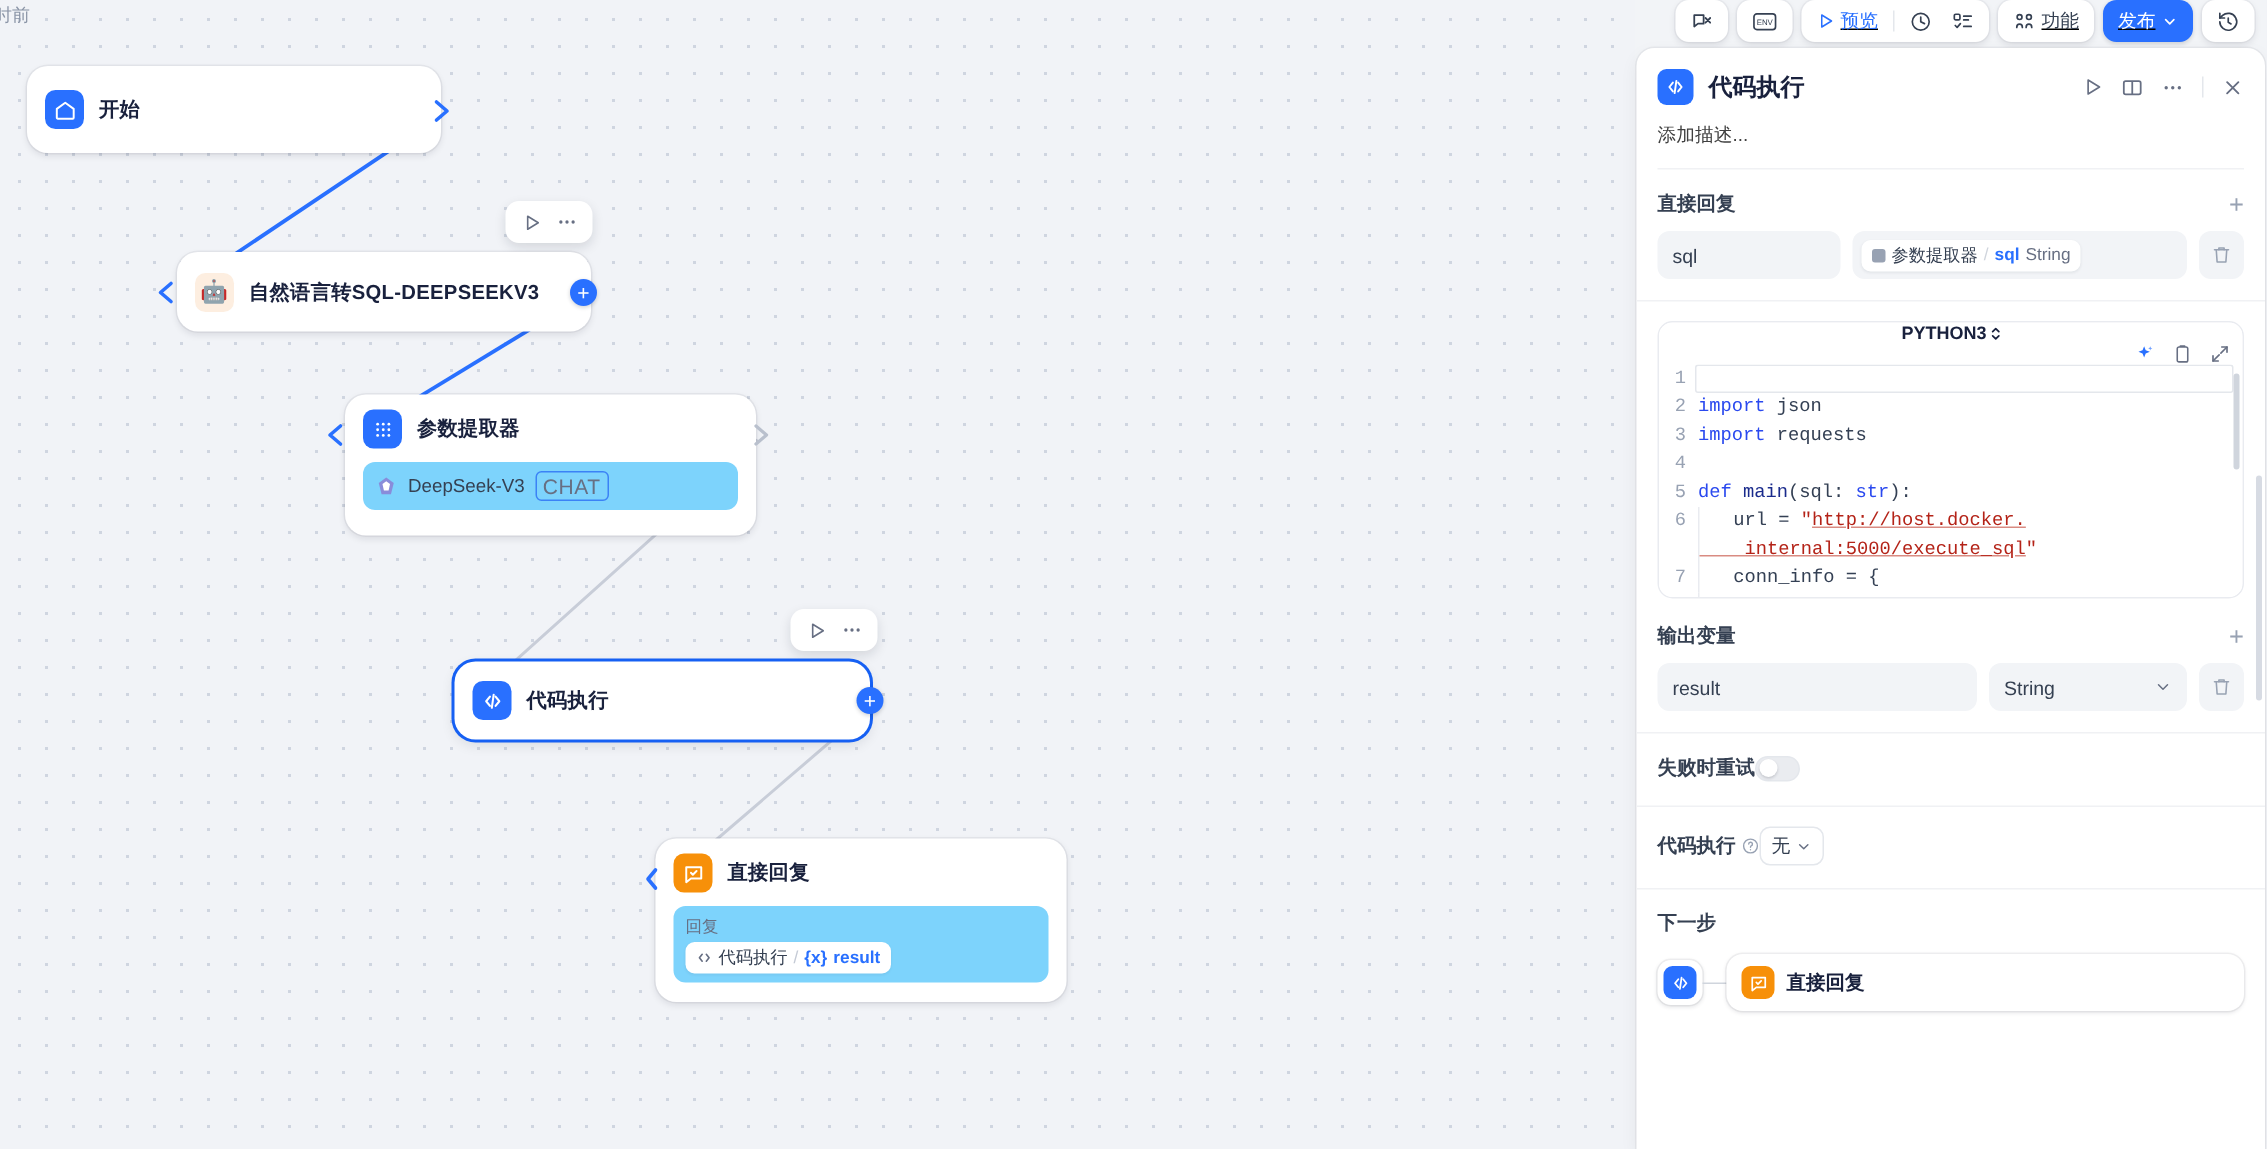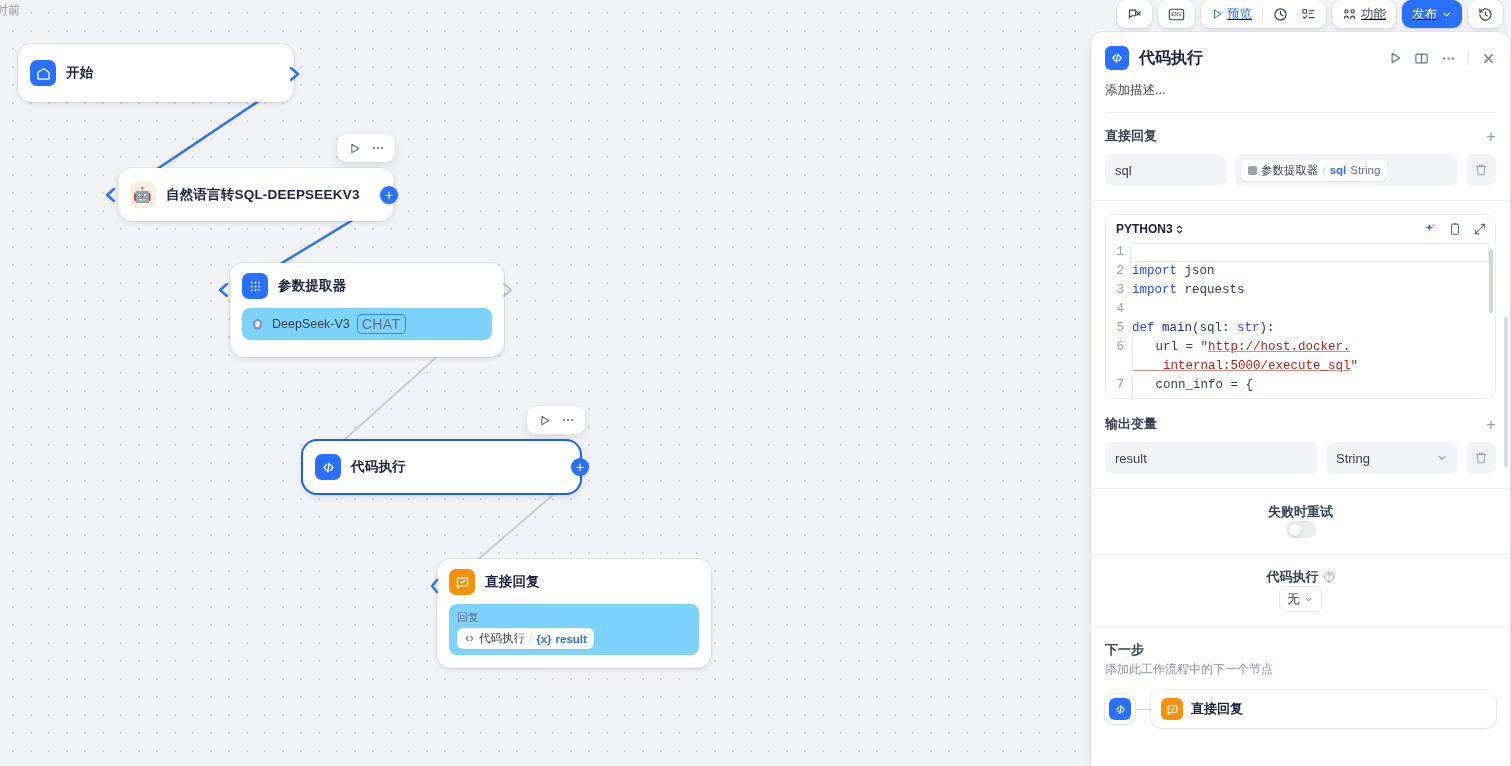--- a/index.html
+++ b/index.html
@@ -185,21 +185,21 @@
   
   .code-wrap {
     margin: 13px 14px 0 14px;
     border: 1px solid #e9ebf0;
     border-radius: 10px;
     overflow: hidden;
     background: #fff;
   }
   .code-head {
     height: 28px; display: flex; align-items: center;
-    padding: 0 8px 0 10px; background: #fff;
+    padding: 0 8px 0 10px; background: #fff; flex-direction: column;
   }
   .code-lang {
     font-size: 12px; font-weight: bold; color: #19213d;
     display: flex; align-items: center; gap: 2px; cursor: pointer;
   }
   .code-head-icons { margin-left: auto; display: flex; align-items: center; gap: 11px; }
   .code-body {
     position: relative;
     height: 155px; overflow: hidden;
     font-family: "Liberation Mono", "DejaVu Sans Mono", monospace;
@@ -221,21 +221,21 @@
   .kw { color: #2a49ef; }
   .fn { color: #1a2b8c; }
   .str { color: #b42318; }
   .str-u { color: #b42318; text-decoration: underline; text-decoration-color: #d98b82; }
   .code-scroll {
     position: absolute; right: 2px; top: 6px;
     width: 4px; height: 64px; border-radius: 2px; background: #d0d5dd;
   }
 
   .row-between {
-    display: flex; align-items: center; justify-content: flex-start; flex-direction: column;
+    display: flex; align-items: center; justify-content: flex-start;
   }
   .toggle {
     width: 30px; height: 17px; border-radius: 9px;
     background: #eaecf0; border: 1px solid #e4e7ec; position: relative; cursor: pointer;
   }
   .toggle::after {
     content: ""; position: absolute; left: 2px; top: 1.5px;
     width: 12px; height: 12px; border-radius: 50%; background: #fff;
     box-shadow: 0 1px 2px rgba(16,24,40,.18);
   }
@@ -691,21 +691,20 @@
                 <path d="M6 9l6 6 6-6"></path>
               </svg>
           </div>
         </div>
       </div>
 
       <div class="divider" style="margin-top:15px;"></div>
 
       <div class="sect" style="padding-top:13px;">
         <div class="sect-title">下一步</div>
-        <div class="next-desc">添加此工作流程中的下一个节点</div>
         <div class="next-row">
           <div class="next-ic">
             <div class="node-ic ic-blue" style="width:22px;height:22px;border-radius:6px;">
               <svg width="13" height="13" viewBox="0 0 24 24" fill="none" stroke="#fff" stroke-width="2.2" stroke-linecap="round" stroke-linejoin="round">
                   <path d="M9 7 L5 12 L9 17"></path>
                   <path d="M15 7 L19 12 L15 17"></path>
                   <path d="M13 5 L11 19"></path>
                 </svg>
             </div>
           </div>

